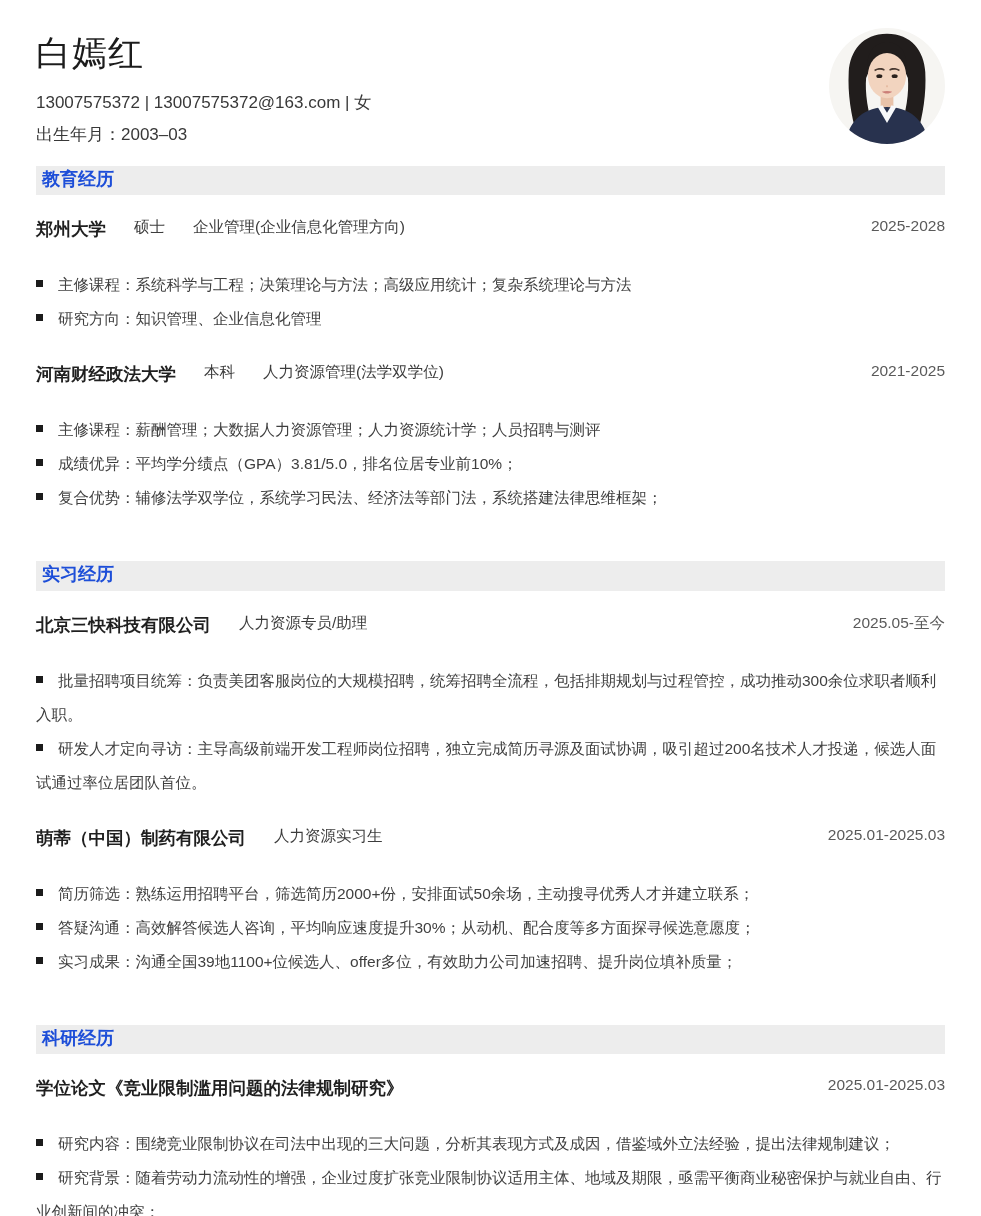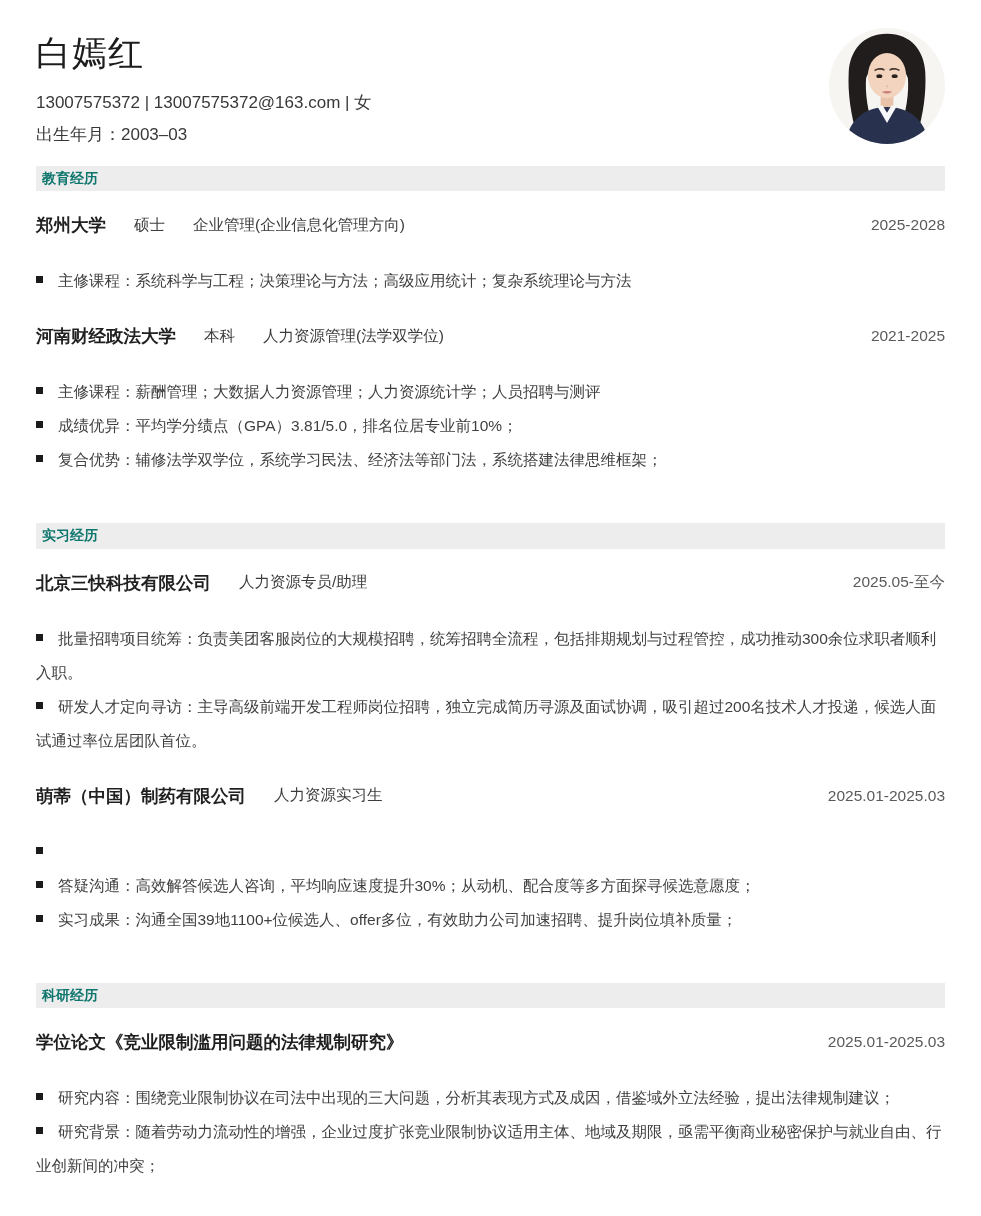--- a/index.html
+++ b/index.html
@@ -26,26 +26,26 @@
   .photo svg { display:block; width:100%; height:100%; }
 
   
   .section { margin-top:46px; }
   .section:first-child { margin-top:20px; }
   .sec-bar {
     background:var(--bar-bg,#ededed);
     padding:3px 8px 4px 6px;
   }
   .sec-title {
-    font-size:14px; font-weight:700; color:#0f766e; line-height:1.25;
+    font-size:18px; font-weight:700; color:#1d4ed8; line-height:1.25;font-family:Liberation Mono, monospace;
   }
 
   .entry { margin-top:26px; }
   .entry:first-of-type { margin-top:22px; }
-  .entry-head { display:flex; align-items:center; }
+  .entry-head { display:flex; align-items:flex-start; }
   .entry-name { font-size:17.5px; font-weight:700; color:#1f1f1f; white-space:nowrap; }
   .entry-meta1 { margin-left:28px; font-size:15.5px; color:#3c3c3c; white-space:nowrap; }
   .entry-meta2 { margin-left:28px; font-size:15.5px; color:#3c3c3c; white-space:nowrap; }
   .entry-date  { margin-left:auto; font-size:15.5px; color:#5a5a5a; white-space:nowrap; }
 
   .bullets { margin-top:27px; }
   .bullet  { font-size:15.5px; line-height:34px; color:#3f3f3f; }
   .sq {
     display:inline-block; width:7px; height:7px; background:#1b1b1b;
     margin-right:15px; vertical-align:middle; position:relative; top:-2px;
@@ -98,20 +98,21 @@
   <div class="entry">
     <div class="entry-head">
       <span class="entry-name">郑州大学</span>
       <span class="entry-meta1">硕士</span>
       <span class="entry-meta2">企业管理(企业信息化管理方向)</span>
       <span class="entry-date">2025-2028</span>
     </div>
     <div class="bullets">
   <div class="bullet"><span class="sq"></span><span class="bullet-text">主修课程：系统科学与工程；决策理论与方法；高级应用统计；复杂系统理论与方法</span></div>
 
+  <div class="bullet"><span class="sq"></span><span class="bullet-text">研究方向：知识管理、企业信息化管理</span></div>
 </div>
   </div>
 
   <div class="entry">
     <div class="entry-head">
       <span class="entry-name">河南财经政法大学</span>
       <span class="entry-meta1">本科</span>
       <span class="entry-meta2">人力资源管理(法学双学位)</span>
       <span class="entry-date">2021-2025</span>
     </div>
@@ -146,21 +147,21 @@
   </div>
 
   <div class="entry">
     <div class="entry-head">
       <span class="entry-name">萌蒂（中国）制药有限公司</span>
       <span class="entry-meta1">人力资源实习生</span>
 
       <span class="entry-date">2025.01-2025.03</span>
     </div>
     <div class="bullets">
-  <div class="bullet"><span class="sq"></span></div>
+  <div class="bullet"><span class="sq"></span><span class="bullet-text">简历筛选：熟练运用招聘平台，筛选简历2000+份，安排面试50余场，主动搜寻优秀人才并建立联系；</span></div>
 
   <div class="bullet"><span class="sq"></span><span class="bullet-text">答疑沟通：高效解答候选人咨询，平均响应速度提升30%；从动机、配合度等多方面探寻候选意愿度；</span></div>
 
   <div class="bullet"><span class="sq"></span><span class="bullet-text">实习成果：沟通全国39地1100+位候选人、offer多位，有效助力公司加速招聘、提升岗位填补质量；</span></div>
 </div>
   </div>
 </div>
   </section>
 
   <section class="section">

